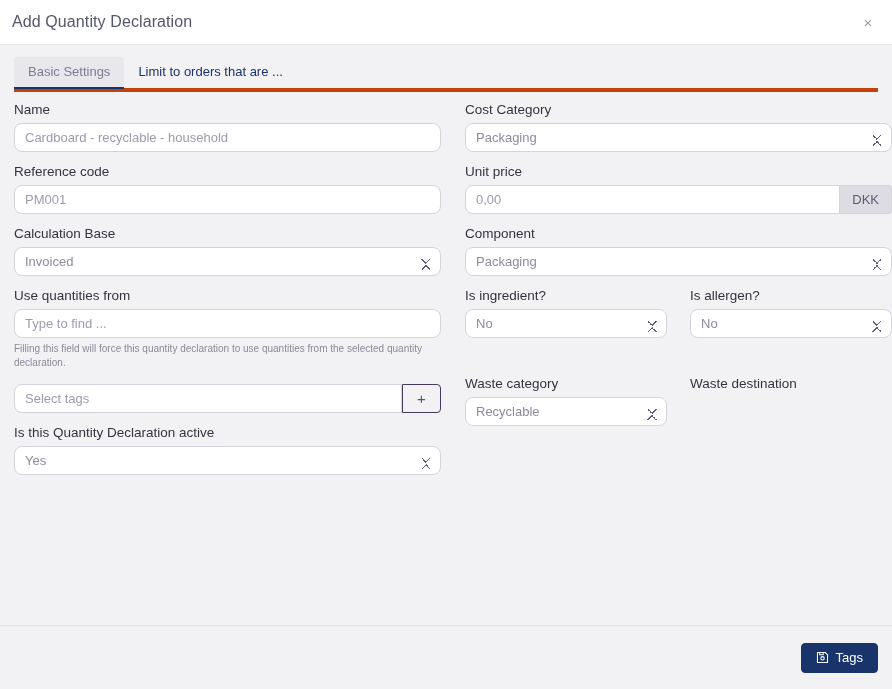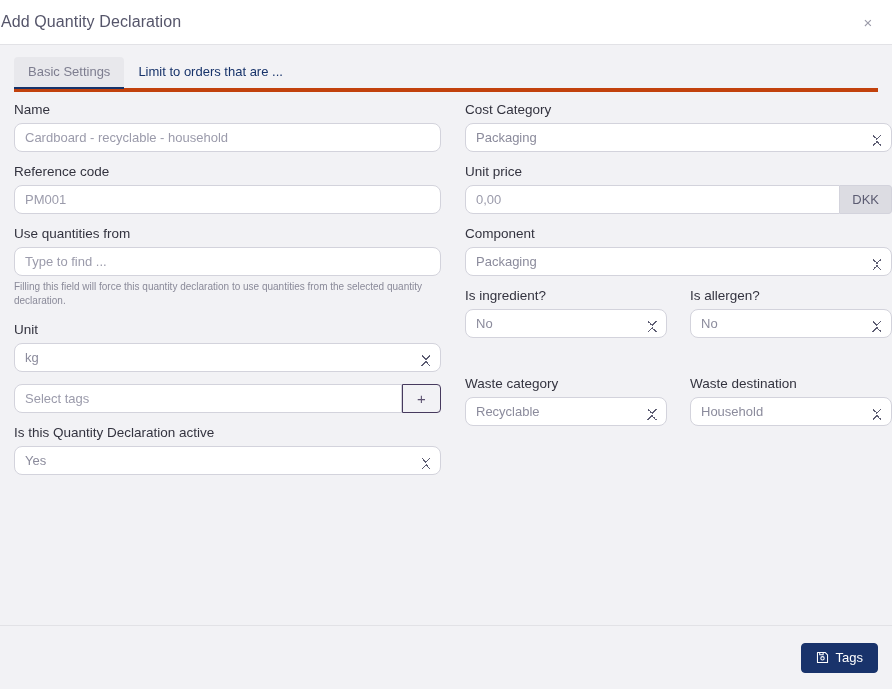--- a/index.html
+++ b/index.html
@@ -25,21 +25,21 @@
   }
 
   
   .modal-header {
     height: 45px;
     min-height: 45px;
     background: #ffffff;
     border-bottom: 1px solid #e2e2e6;
     display: flex;
     align-items: center;
-    padding: 0 14px 0 1px;
+    padding: 0 14px 0 12px;
     box-sizing: border-box;
     justify-content: center;
   }
   .modal-title {
     font-size: 16px;
     color: #55556a;
     font-weight: normal;
     letter-spacing: .1px;
     flex: 1;
   }
@@ -286,33 +286,33 @@
         <div class="field">
           <label class="fl">Name</label>
           <input class="ctl" type="text" placeholder="Cardboard - recyclable - household" style="">
         </div>
 
         <div class="field">
           <label class="fl">Reference code</label>
           <input class="ctl" type="text" placeholder="PM001" style="">
         </div>
 
+        <div class="field">
+          <label class="fl">Calculation Base</label>
+          <select class="ctl">
+            <option>Invoiced</option>
+          </select>
+        </div>
 
         <div class="field tight">
           <label class="fl">Use quantities from</label>
           <input class="ctl" type="text" placeholder="Type to find ..." style="">
           <div class="help">Filling this field will force this quantity declaration to use quantities from the selected quantity declaration.</div>
         </div>
 
-        <div class="field">
-          <label class="fl">Unit</label>
-          <select class="ctl">
-            <option>kg</option>
-          </select>
-        </div>
 
         <div class="field">
           <div class="tag-group">
             <input class="ctl" type="text" placeholder="Select tags" style="">
             <button class="tag-add">+</button>
           </div>
         </div>
 
         <div class="field">
           <label class="fl">Is this Quantity Declaration active</label>
@@ -366,23 +366,20 @@
 
         <div class="subcols">
           <div class="subcol">
             <label class="fl">Waste category</label>
             <select class="ctl">
               <option>Recyclable</option>
             </select>
           </div>
           <div class="subcol">
             <label class="fl">Waste destination</label>
-            <select class="ctl">
-              <option>Household</option>
-            </select>
           </div>
         </div>
 
         <div style="height:38px"></div>
 
 
       </div>
     </div>
   </div>
 

